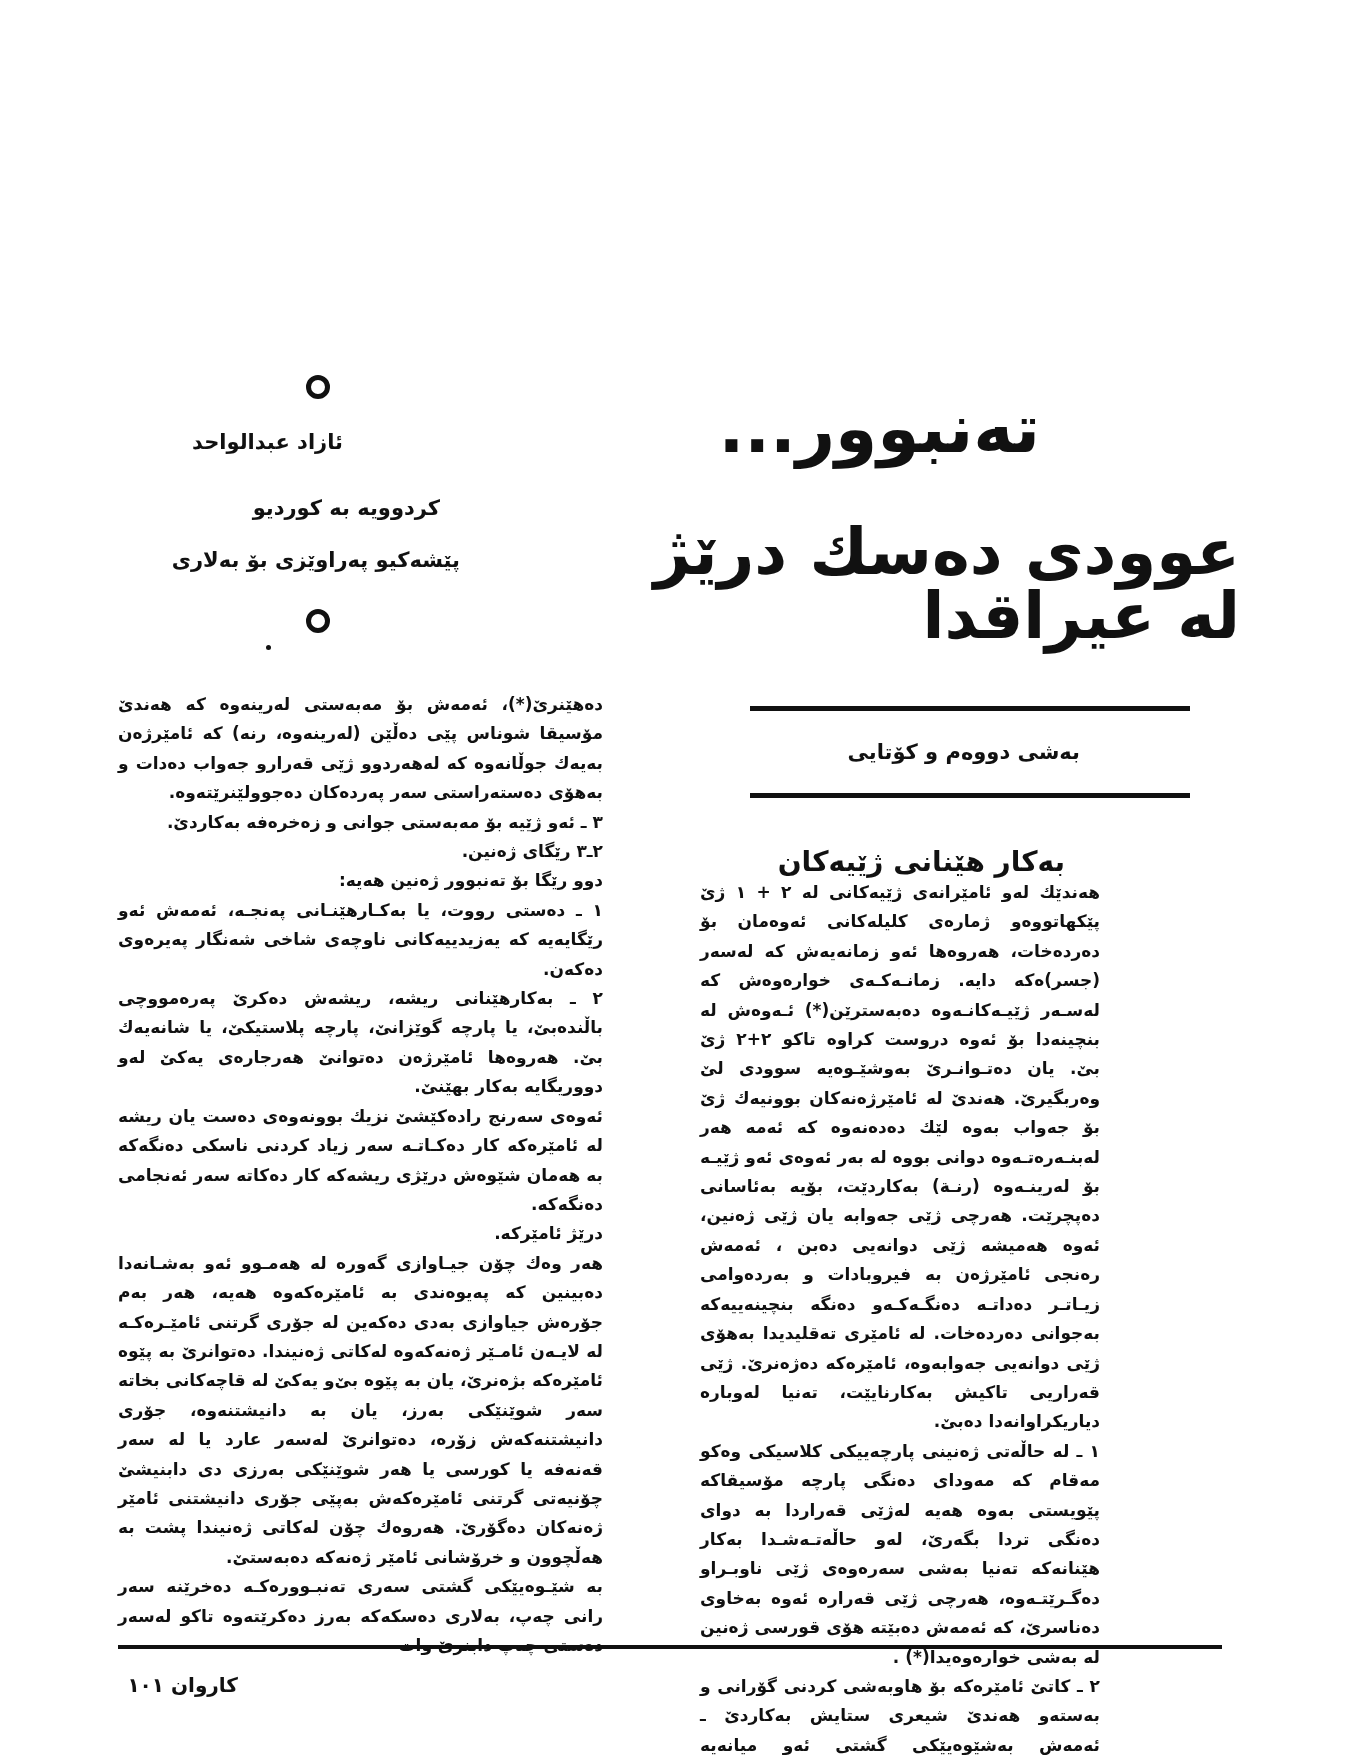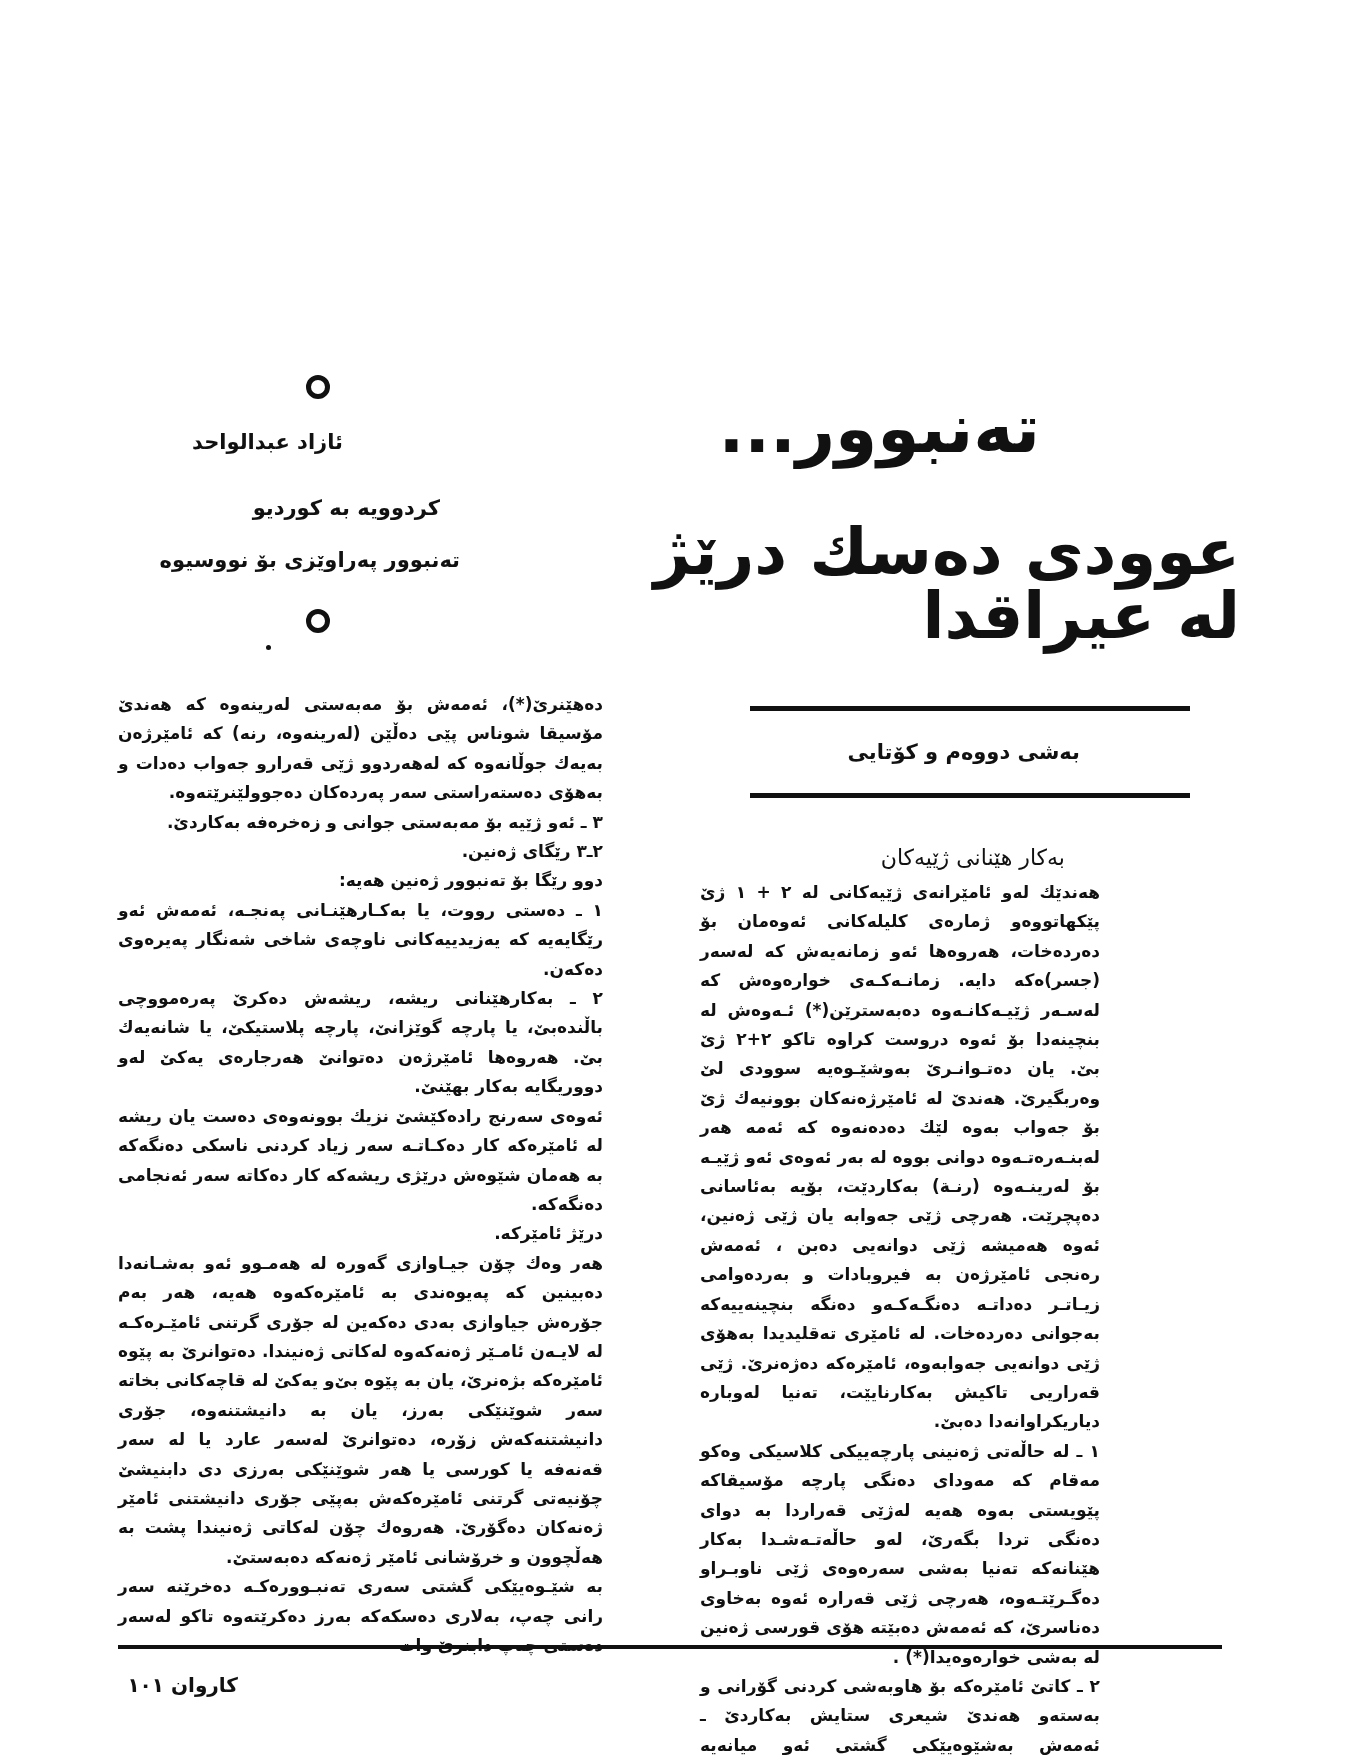--- a/index.html
+++ b/index.html
@@ -43,21 +43,21 @@
     
     .rule { background: #111; }
     .rule-top { left: 750px; top: 706px; width: 440px; height: 5px; }
     .rule-bottom { left: 750px; top: 793px; width: 440px; height: 5px; }
     .section-title {
       left: 750px; top: 740px; width: 330px; text-align: right;
       font-size: 21px; font-weight: bold;
     }
     .subheading {
       left: 750px; top: 845px; width: 315px; text-align: right;
-      font-size: 22px; font-weight: normal;
+      font-size: 28px; font-weight: bold;
     }
 
     
     .col {
       font-size: 17px; font-weight: bold; line-height: 29.4px; text-align: justify;
     }
     .col p { margin: 0; }
     .col-right { left: 700px; top: 878px; width: 400px; }
     .col-left { left: 118px; top: 690px; width: 485px; }
 
@@ -70,21 +70,21 @@
   </style>
 </head>
 <body>
 
 <div class="abs rtl title-line1">تەنبوور...</div>
 <div class="abs rtl title-line2">عوودی دەسك درێژ لە عیراقدا</div>
 
 <div class="abs ring ring1"></div>
 <div class="abs rtl author">ئازاد عبدالواحد</div>
 <div class="abs rtl credit1">كردوویە بە كوردیو</div>
-<div class="abs rtl credit2">تەنبوور پەراوێزی بۆ نووسیوە</div>
+<div class="abs rtl credit2">پێشەكیو پەراوێزی بۆ بەلاری</div>
 <div class="abs ring ring2"></div>
 <div class="abs dot"></div>
 
 <div class="abs rule rule-top"></div>
 <div class="abs rtl section-title">بەشی دووەم و كۆتایی</div>
 <div class="abs rule rule-bottom"></div>
 <div class="abs rtl subheading">بەكار هێنانی ژێیەكان</div>
 
 <div class="abs rtl col col-right">
   <p>هەندێك لەو ئامێرانەی ژێیەكانی لە ٢ + ١ ژێ پێكهاتووەو ژمارەی كلیلەكانی ئەوەمان بۆ دەردەخات، هەروەها ئەو زمانەیەش كە لەسەر (جسر)ەكە دایە. زمانـەكـەی خوارەوەش كە لەسـەر ژێیـەكانـەوە دەبەسترێن(*) ئـەوەش لە بنچینەدا بۆ ئەوە دروست كراوە تاكو ٢+٢ ژێ بێ. یان دەتـوانـرێ بەوشێـوەیە سوودی لێ وەربگیرێ. هەندێ لە ئامێرژەنەكان بوونیەك ژێ بۆ جەواب بەوە لێك دەدەنەوە كە ئەمە هەر لەبنـەرەتـەوە دوانی بووە لە بەر ئەوەی ئەو ژێیـە بۆ لەرینـەوە (رنـة) بەكاردێت، بۆیە بەئاسانی دەپچرێت. هەرچی ژێی جەوابە یان ژێی ژەنین، ئەوە هەمیشە ژێی دوانەیی دەبن ، ئەمەش رەنجی ئامێرژەن بە فیروبادات و بەردەوامی زیـاتـر دەداتـە دەنگـەكـەو دەنگە بنچینەییەكە بەجوانی دەردەخات. لە ئامێری تەقلیدیدا بەهۆی ژێی دوانەیی جەوابەوە، ئامێرەكە دەژەنرێ. ژێی قەراریی تاكیش بەكارنایێت، تەنیا لەوبارە دیاریكراوانەدا دەبێ.</p>

